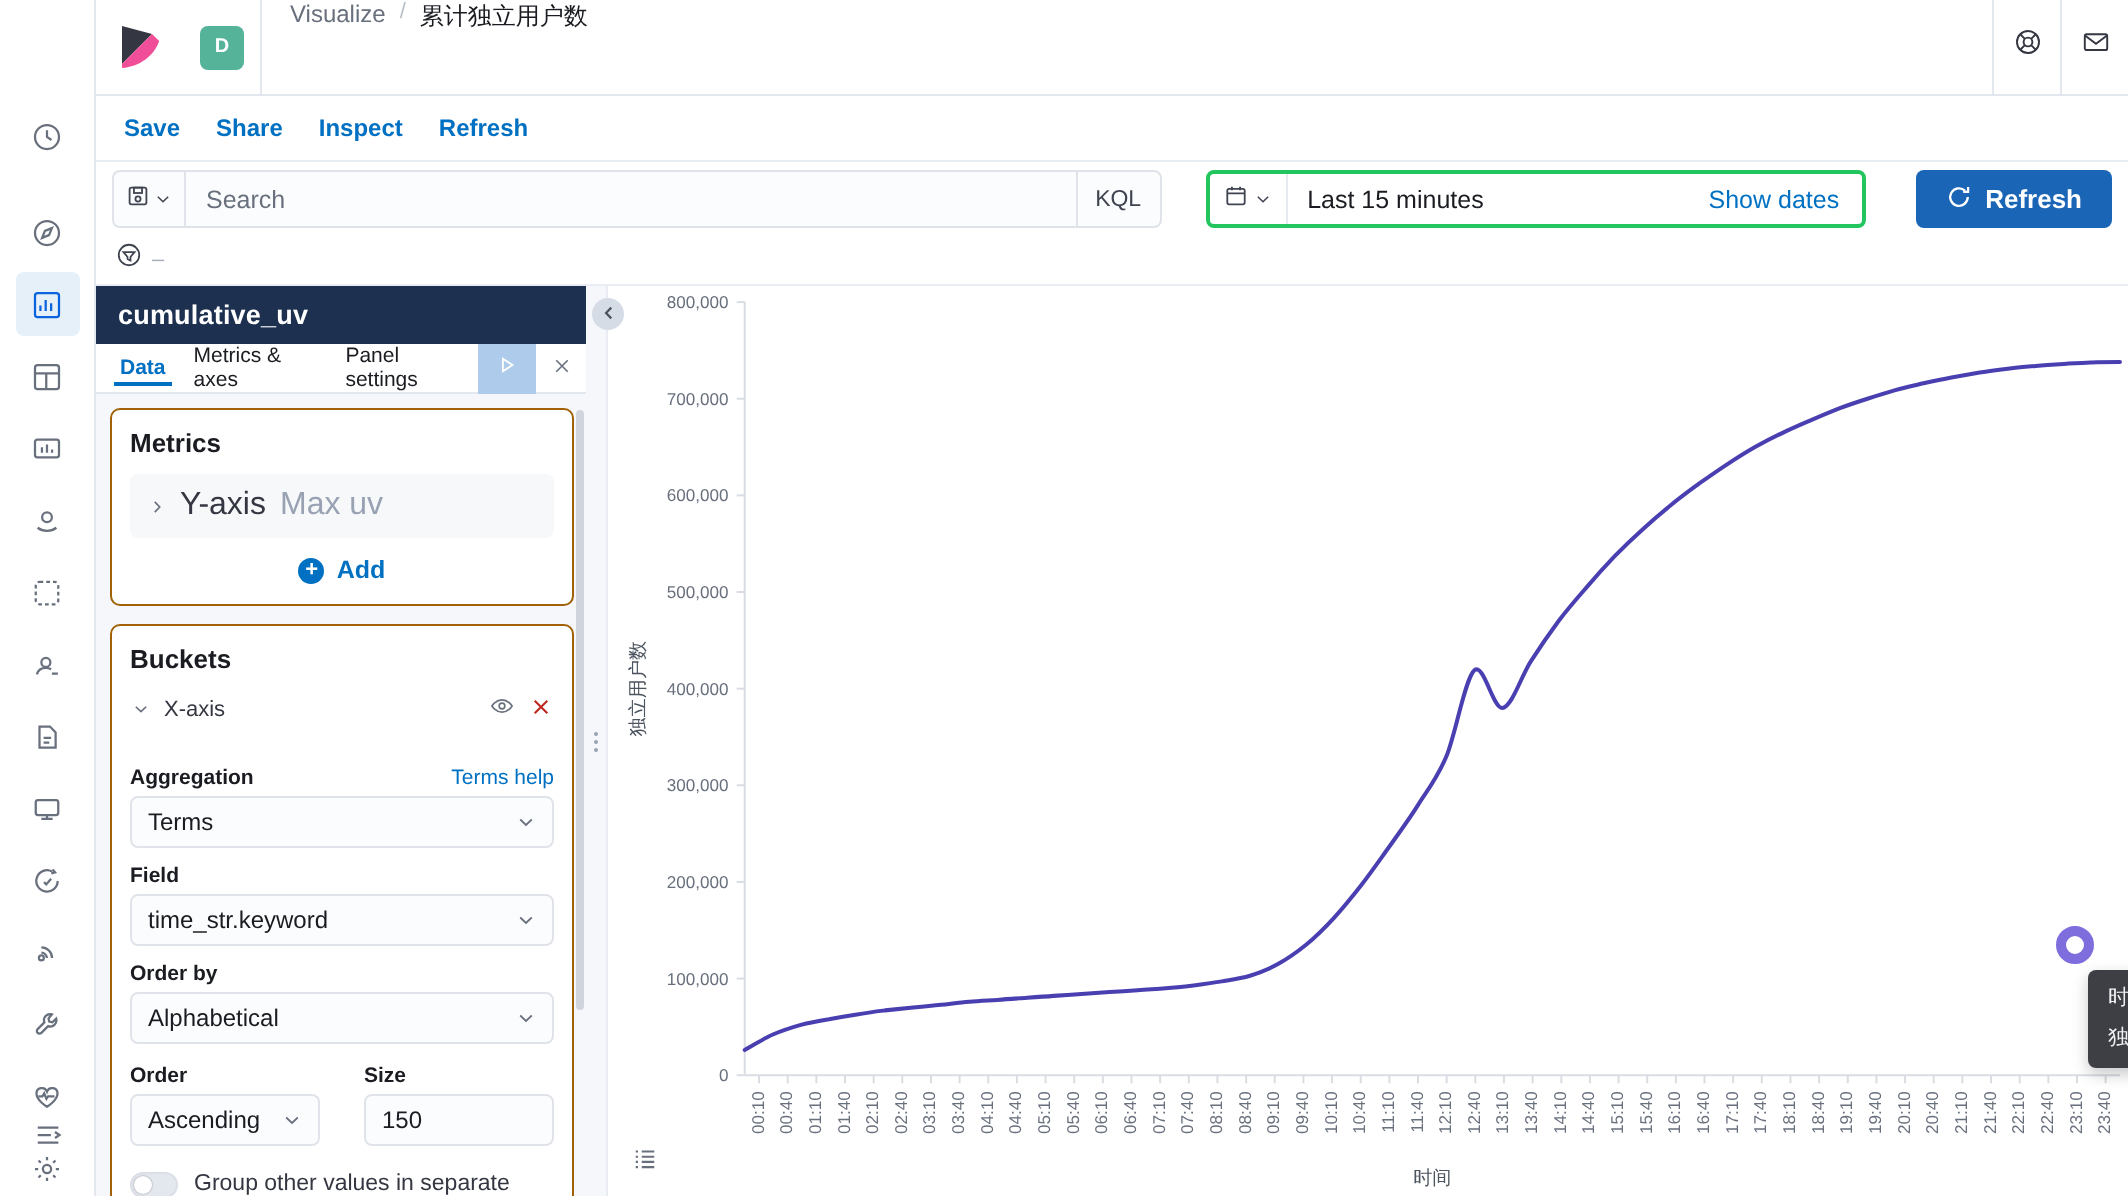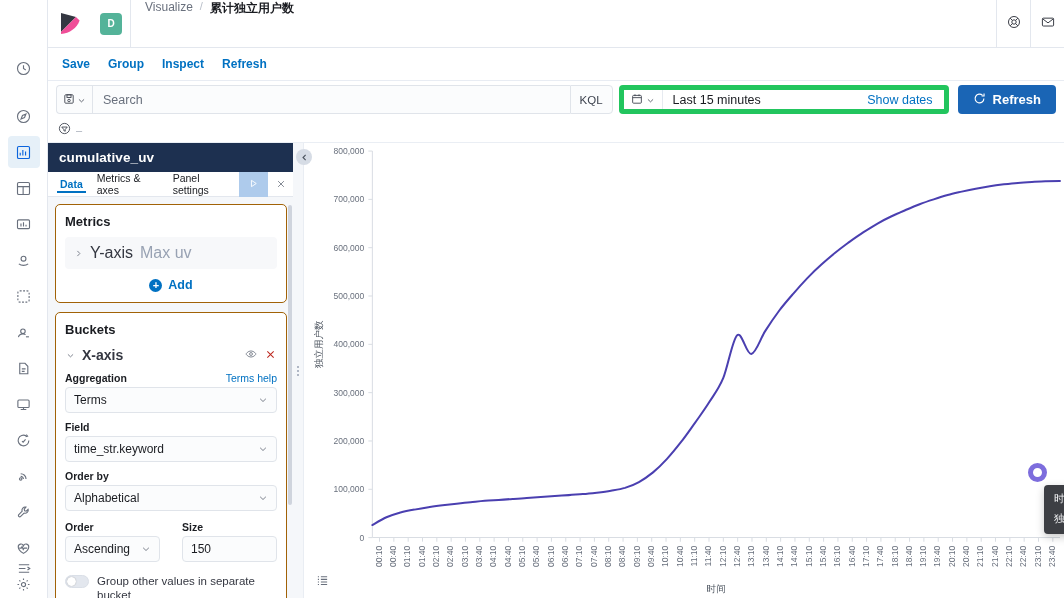--- a/index.html
+++ b/index.html
@@ -52,21 +52,21 @@
   .kibana-logo { width: 20px; height: 22px; position: relative; }
   .space-cell { display: flex; align-items: center; padding: 0 8px; border-right: 1px solid #e3e7ee; }
   .space-avatar {
     width: 22px; height: 22px; border-radius: 4px;
     background: #54b399; color: #fff;
     font-size: 10px; font-weight: 700;
     display: flex; align-items: center; justify-content: center;
   }
   .breadcrumbs { display: flex; align-items: flex-start; padding-left: 14px; gap: 7px; font-size: 12px; }
   .crumb { color: #69707d; }
-  .crumb.current { color: #1a1c21; font-weight: 700; }
+  .crumb.current { color: #1a1c21; font-weight: 400; }
   .crumb-sep { color: #b9bfc9; font-size: 11px; }
   .topbar-right { margin-left: auto; display: flex; align-items: stretch; }
   .topbar-btn {
     width: 34px; display:flex; align-items:center; justify-content:center;
     border-left: 1px solid #e3e7ee; color: #343741;
   }
 
   
   .appmenu {
     height: 33px; flex: 0 0 33px;
@@ -78,21 +78,21 @@
   .appmenu-item {
     font-size: 12px; color: #0071c2; font-weight: 600;
     padding: 4px 8px; border-radius: 3px;
   }
 
   
   .querybar {
     flex: 0 0 37px; height: 37px;
     background: #fff;
     display: flex; align-items: center;
-    padding: 0 8px 0 8px; gap: 0; justify-content: space-between;
+    padding: 0 8px 0 8px; gap: 16px; justify-content: space-between;
   }
   .qb-group { display: flex; align-items: stretch; flex: 1 1 auto; min-width: 0; }
   .qb-saved {
     width: 36px; height: 29px;
     border: 1px solid #e0e4ea; border-right: none;
     border-radius: 4px 0 0 4px;
     background: #fbfcfd;
     display: flex; align-items: center; justify-content: center; gap: 2px;
     color: #3f4450;
   }
@@ -108,21 +108,21 @@
   }
   .qb-kql {
     height: 29px; border: 1px solid #e0e4ea;
     border-radius: 0 4px 4px 0;
     background: #fbfcfd;
     display: flex; align-items: center; padding: 0 9px;
     font-size: 11.5px; color: #3f4450; font-weight: 500;
   }
   .qb-date {
     display: flex; align-items: stretch; height: 29px;
-    border: 5px solid #22c55e; border-radius: 4px;
+    border: 2px solid #22c55e; border-radius: 4px;
     background: #fff; margin-left: 6px;
     min-width: 330px;
   }
   .qb-date-icon {
     display:flex; align-items:center; gap:3px; padding: 0 7px;
     border-right: 1px solid #e6eaf0; color: #3f4450;
   }
   .qb-date-text { display: flex; align-items: center; padding: 0 10px; font-size: 12.5px; color: #1a1c21; }
   .qb-showdates {
     margin-left: auto; display: flex; align-items: center; padding: 0 11px;
@@ -204,30 +204,30 @@
   .agg-label { color: #343741; }
   .agg-sub { color: #98a2b3; }
   .add-row {
     display: flex; align-items: center; justify-content: center; gap: 6px;
     padding: 9px 0 2px; color: #0071c2; font-size: 12.5px; font-weight: 600;
   }
   .plus-ic { width:13px;height:13px;border-radius:50%;background:#0071c2;color:#fff;
              font-size:11px;line-height:13px;text-align:center;font-weight:700; }
   .bucket-head {
     display: flex; align-items: center; gap: 7px;
-    font-size: 14px; padding: 2px 1px 7px; font-weight: bold;
+    font-size: 11px; padding: 2px 1px 7px;
   }
   .bucket-head .spacer { margin-left: auto; }
   .bh-actions { display: flex; align-items: center; gap: 8px; }
   .eye-ic { color: #69707d; display:flex; }
   .x-ic { color: #bd271e; display:flex; }
   .field-label {
     font-size: 10.5px; font-weight: 700; color: #1a1c21; margin: 2px 0 3px;
   }
-  .label-row { display: flex; align-items: baseline; }
+  .label-row { display: flex; align-items: baseline; margin-top: 12px; }
   .label-row .help { margin-left: auto; font-size: 10.5px; color: #0071c2; font-weight: 400; }
   .select {
     height: 26px; border-radius: 4px; background: #fbfcfd;
     border: 1px solid #e0e4ea;
     display: flex; align-items: center; padding: 0 8px;
     font-size: 12px; color: #1a1c21; margin-bottom: 8px;
   }
   .select .caret { margin-left: auto; color: #69707d; display:flex; }
   .two-col { display: flex; gap: 22px; }
   .two-col > div { flex: 1 1 0; min-width: 0; }
@@ -489,21 +489,21 @@
               <rect x="1.6" y="3.6" width="12.8" height="9" rx="1.1"></rect>
                 <path d="M1.9 4.4L8 9l6.1-4.6"></path>
             </svg>
           </span>
         </div>
       </div>
     </header>
 
     <div class="appmenu">
       <div class="appmenu-item">Save</div>
-      <div class="appmenu-item">Group</div>
+      <div class="appmenu-item">Share</div>
       <div class="appmenu-item">Inspect</div>
       <div class="appmenu-item">Refresh</div>
     </div>
 
     <div class="querybar">
       <div class="qb-group">
         <div class="qb-saved">
           <span>
             <svg width="12" height="12" viewBox="0 0 16 16" fill="none" stroke="currentColor" stroke-width="1.2">
               <rect x="2.4" y="2.4" width="11.2" height="11.2" rx="1.2"></rect>

